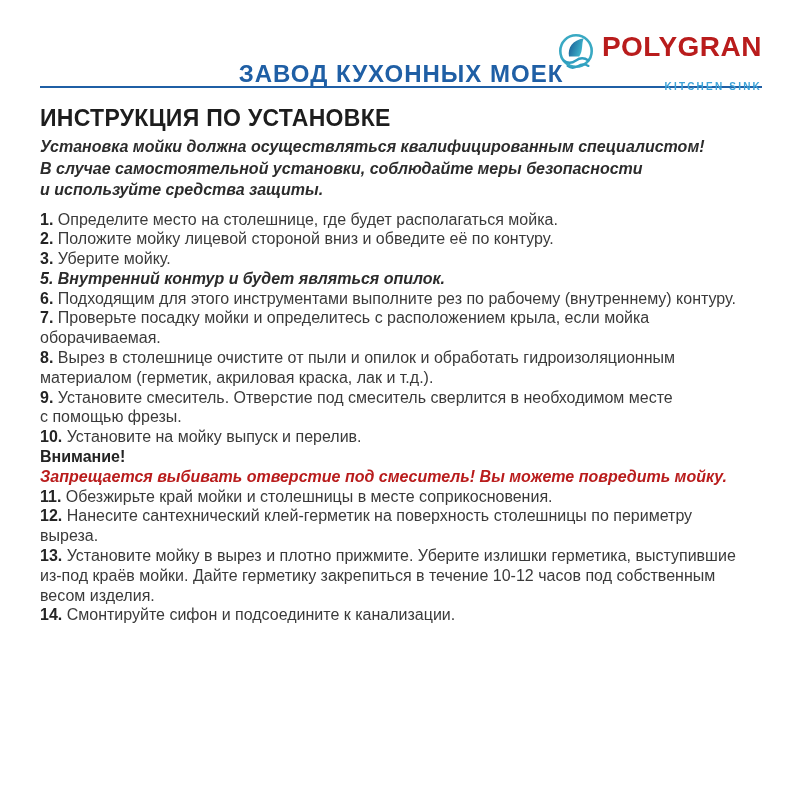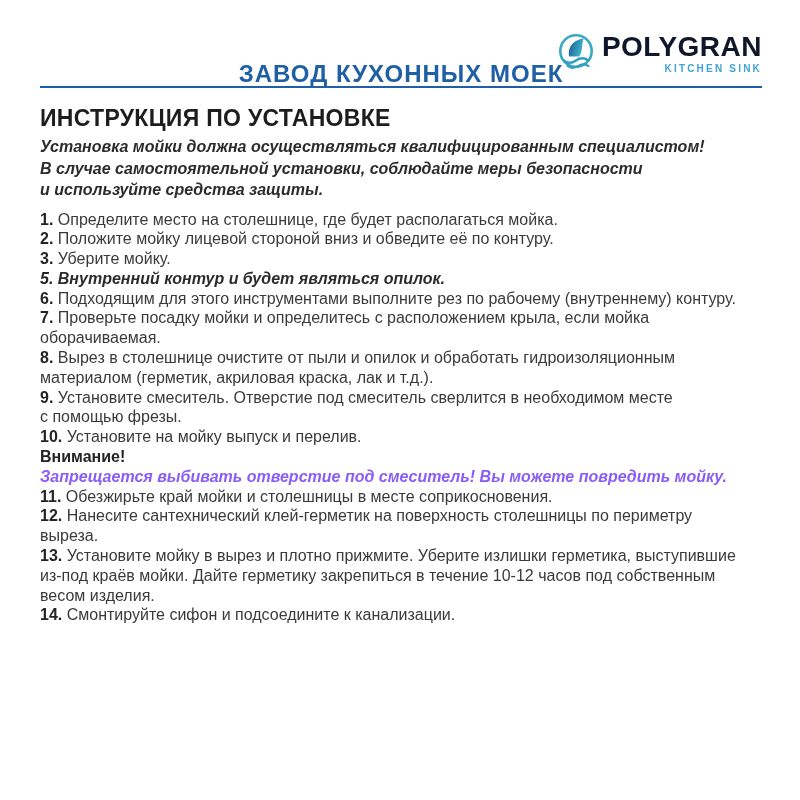--- a/index.html
+++ b/index.html
@@ -34,29 +34,29 @@
     display: flex;
     align-items: flex-start;
     gap: 6px;
   }
   .logo-icon { display: block; width: 40px; height: 44px; }
   .logo-text { display: flex; flex-direction: column; align-items: flex-end; }
   .brand {
     font-size: 28px;
     font-weight: bold;
     letter-spacing: 0.5px;
-    color: #0f172a;
+    color: #b91c1c;
     line-height: 30px;
   }
   .tagline {
     font-size: 10px;
     font-weight: bold;
     letter-spacing: 2.2px;
     color: #3ea3d8;
-    margin-top: 1px;
+    margin-top: 19px;
   }
 
   
   h2.section-heading {
     margin: 10px 0 4px 0;
     font-size: 23px;
     line-height: 27px;
     letter-spacing: 0.3px;
     color: #1d1d1d;
     font-weight: bold;
@@ -84,21 +84,21 @@
   .step {
     font-size: 16px;
     line-height: 19.8px;
     white-space: pre-line;
     color: #3a3a3a;
   }
   .step b.num { color: #242424; font-style: normal; }
   .step.emph { font-weight: bold; font-style: italic; color: #2c2c2c; }
   .step.emph b.num { font-style: italic; }
   .attn-label { font-weight: bold; color: #242424; }
-  .attn-text { font-weight: bold; font-style: italic; color: #8b5cf6; }
+  .attn-text { font-weight: bold; font-style: italic; color: #b91c1c; }
 </style>
 </head>
 <body>
 
 <div class="page">
 
   <header>
     <div class="header-title">ЗАВОД КУХОННЫХ МОЕК</div>
     <div class="logo">
       <span class="logo-icon">

